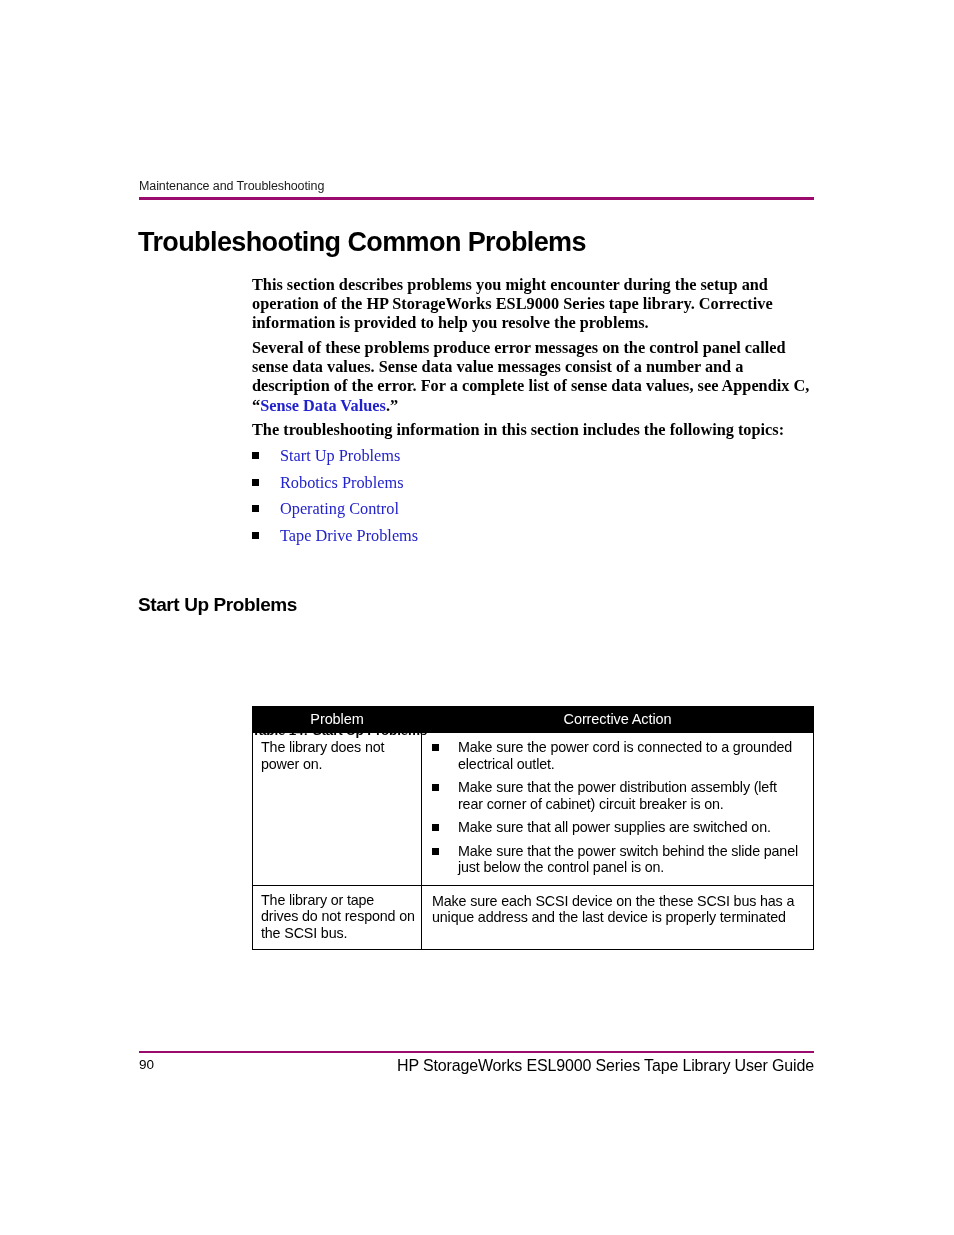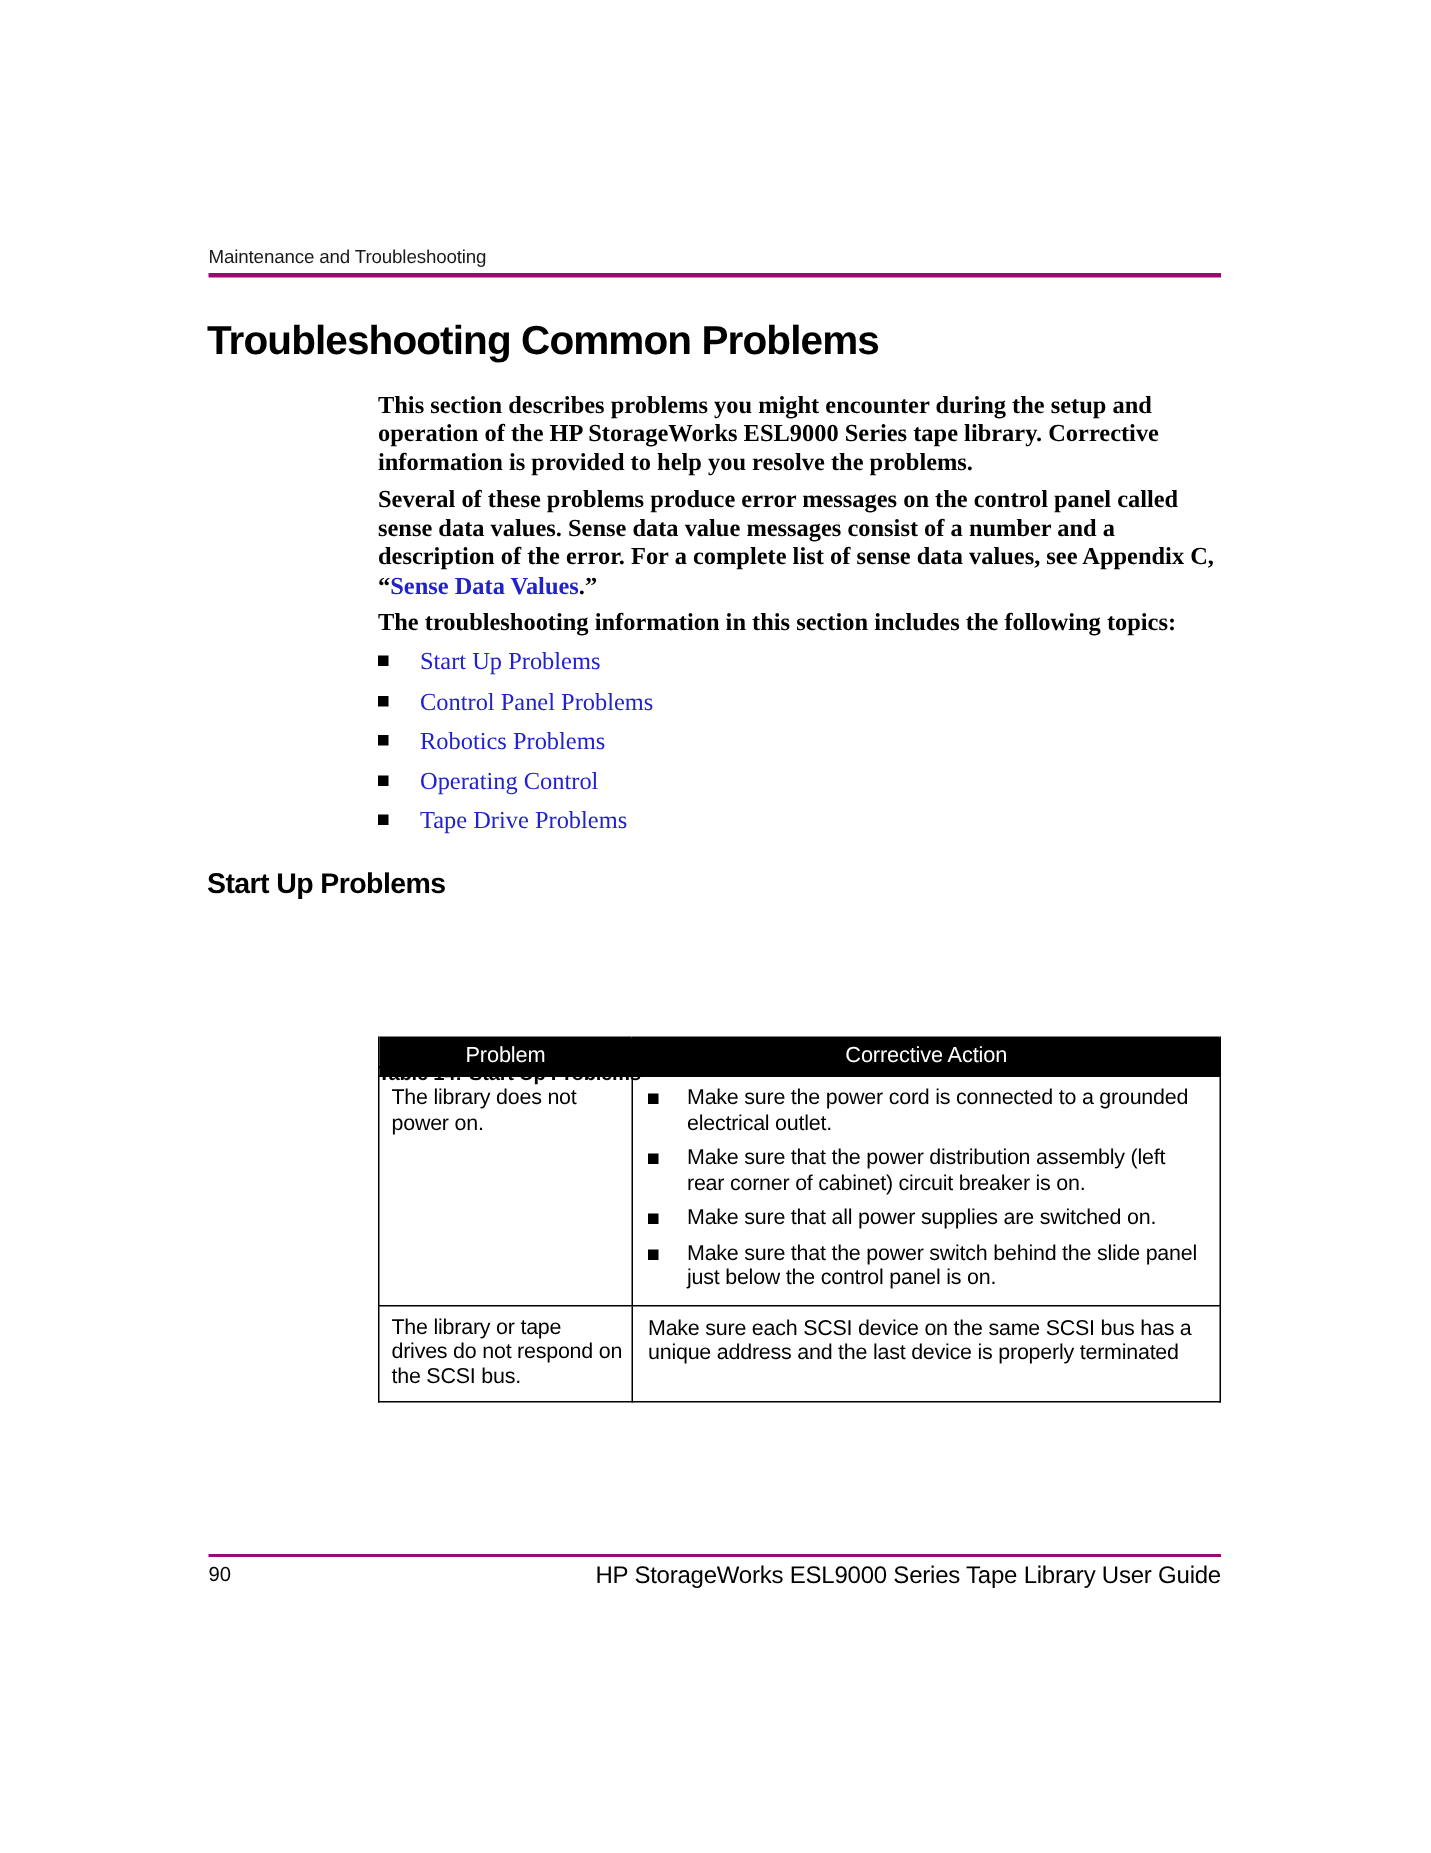--- a/index.html
+++ b/index.html
@@ -11,21 +11,21 @@
     height: 1235px;
     background: #ffffff;
     font-family: "Liberation Serif", "DejaVu Serif", serif;
     position: relative;
     overflow: hidden;
   }
 
   .page {
     position: absolute;
     left: 0;
-    top: 1px;
+    top: 16px;
     width: 954px;
     height: 885px;
   }
 
   
   .running-header {
     position: absolute;
     left: 139px;
     top: 163px;
     width: 675px;
@@ -249,24 +249,20 @@
   </div>
 
   <div class="body-col p2">
     <p class="para"><span>Several of these problems produce error messages on the control panel called sense data values. Sense data value messages consist of a number and a description of the error. For a complete list of sense data values, see Appendix C, “</span><span class="link">Sense Data Values</span><span>.”</span></p>
   </div>
 
   <div class="topics">
     <div class="topic-row">
       <span class="sq-bullet"></span>
       <span class="topic-label">Start Up Problems</span>
-    </div>
-    <div class="topic-row">
-      <span class="sq-bullet"></span>
-      <span class="topic-label">Control Panel Problems</span>
     </div>
     <div class="topic-row">
       <span class="sq-bullet"></span>
       <span class="topic-label">Robotics Problems</span>
     </div>
     <div class="topic-row">
       <span class="sq-bullet"></span>
       <span class="topic-label">Operating Control</span>
     </div>
     <div class="topic-row">
@@ -310,21 +306,21 @@
             </li>
             <li class="act-item">
               <span class="act-bullet"></span>
               <span class="act-text">Make sure that the power switch behind the slide panel just below the control panel is on.</span>
             </li>
           </ul>
         </td>
       </tr>
       <tr>
         <td class="problem-cell">The library or tape drives do not respond on the SCSI bus.</td>
-        <td class="action-cell plain">Make sure each SCSI device on the same SCSI bus has a unique address and the last device is properly terminated</td>
+        <td class="action-cell plain">Make sure each SCSI device on the these SCSI bus has a unique address and the last device is properly terminated</td>
       </tr>
     </tbody>
   </table>
 
   <div class="footer-rule"></div>
   <div class="footer-page">90</div>
   <div class="footer-title">HP StorageWorks ESL9000 Series Tape Library User Guide</div>
 
 </div>
 

